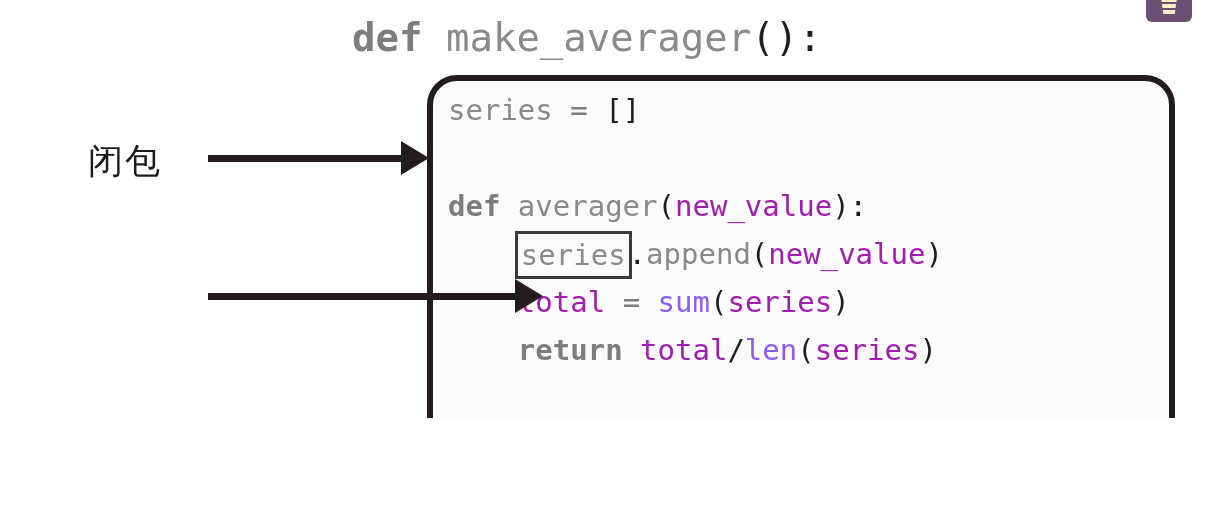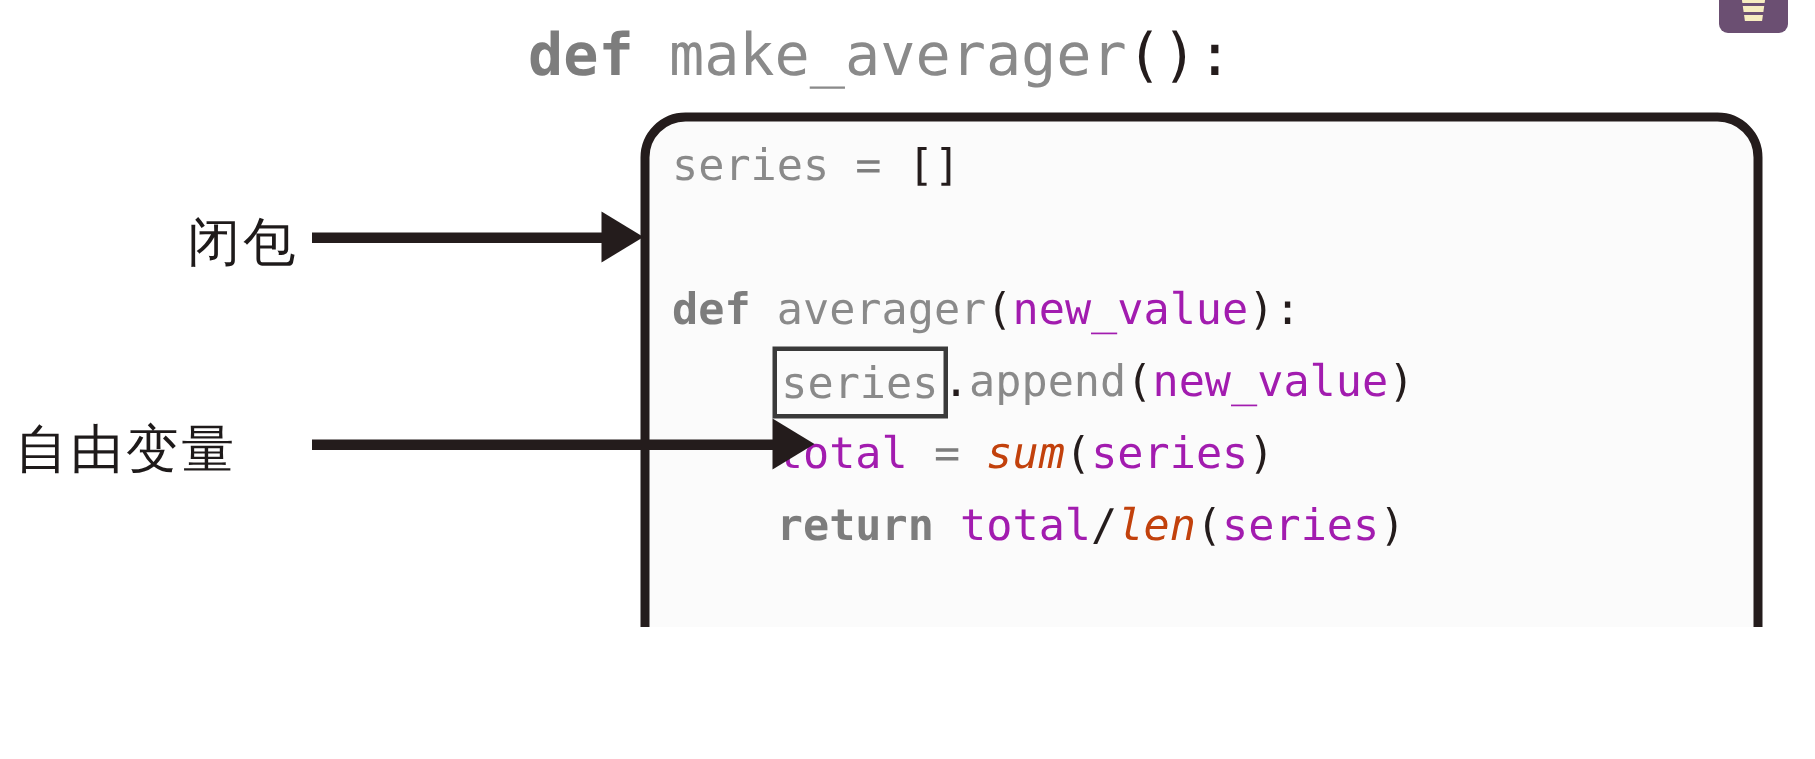--- a/index.html
+++ b/index.html
@@ -83,21 +83,21 @@
   }
   .code-line { height: 48px; }
   .code-line.blank { height: 48px; }
 
   
   .tk-kw   { color: #7d7d7d; font-weight: bold; }
   .tk-name { color: #8a8a8a; }
   .tk-var  { color: #a21caf; }
   .tk-punc { color: #241c1c; }
   .tk-op   { color: #7d7d7d; }
-  .tk-builtin { color: #c2410c; font-style: italic; }
+  .tk-builtin { color: #8b5cf6; }
 
   
   .boxed-token {
     display: inline-block;
     border: 3px solid #3a3a3a;
     padding: 0px 3px;
     margin: 0 -3px;
     line-height: 42px;
     position: relative;
     top: 1px;
@@ -134,21 +134,20 @@
   <div class="badge">
     <div class="badge-glyph"></div>
   </div>
 
   <div class="header-line" id="header-line"><span class="tk-kw">def</span><span class=""> </span><span class="tk-name">make_averager</span><span class="tk-punc">():</span></div>
 
   <div class="closure-box"></div>
 
   <div class="code-body" id="code-body"><div class="code-line"><span class="tk-name">series</span><span class=""> </span><span class="tk-op">=</span><span class=""> </span><span class="tk-punc">[]</span></div><div class="code-line blank">&nbsp;</div><div class="code-line"><span class="tk-kw">def</span><span class=""> </span><span class="tk-name">averager</span><span class="tk-punc">(</span><span class="tk-var">new_value</span><span class="tk-punc">):</span></div><div class="code-line"><span class="">    </span><span class="tk-name boxed-token">series</span><span class="tk-punc">.</span><span class="tk-name">append</span><span class="tk-punc">(</span><span class="tk-var">new_value</span><span class="tk-punc">)</span></div><div class="code-line"><span class="">    </span><span class="tk-var">total</span><span class=""> </span><span class="tk-op">=</span><span class=""> </span><span class="tk-builtin">sum</span><span class="tk-punc">(</span><span class="tk-var">series</span><span class="tk-punc">)</span></div><div class="code-line"><span class="">    </span><span class="tk-kw">return</span><span class=""> </span><span class="tk-var">total</span><span class="tk-punc">/</span><span class="tk-builtin">len</span><span class="tk-punc">(</span><span class="tk-var">series</span><span class="tk-punc">)</span></div></div>
 
-  <div class="anno-label" style="left:88px; top:138px;margin-left:37px;">闭包</div>
+  <div class="anno-label" style="left:88px; top:138px;">闭包</div>
   <div class="arrow-shaft" style="left:208px; top:155px; width:196px;"></div>
   <div class="arrow-head" style="left:401px; top:141px;"></div>
 
-  <div class="anno-label" style="left:10px; top:276px;">自由变量</div>
   <div class="arrow-shaft" style="left:208px; top:293px; width:310px;"></div>
   <div class="arrow-head" style="left:515px; top:279px;"></div>
 
 </div>
 
 </body></html>

